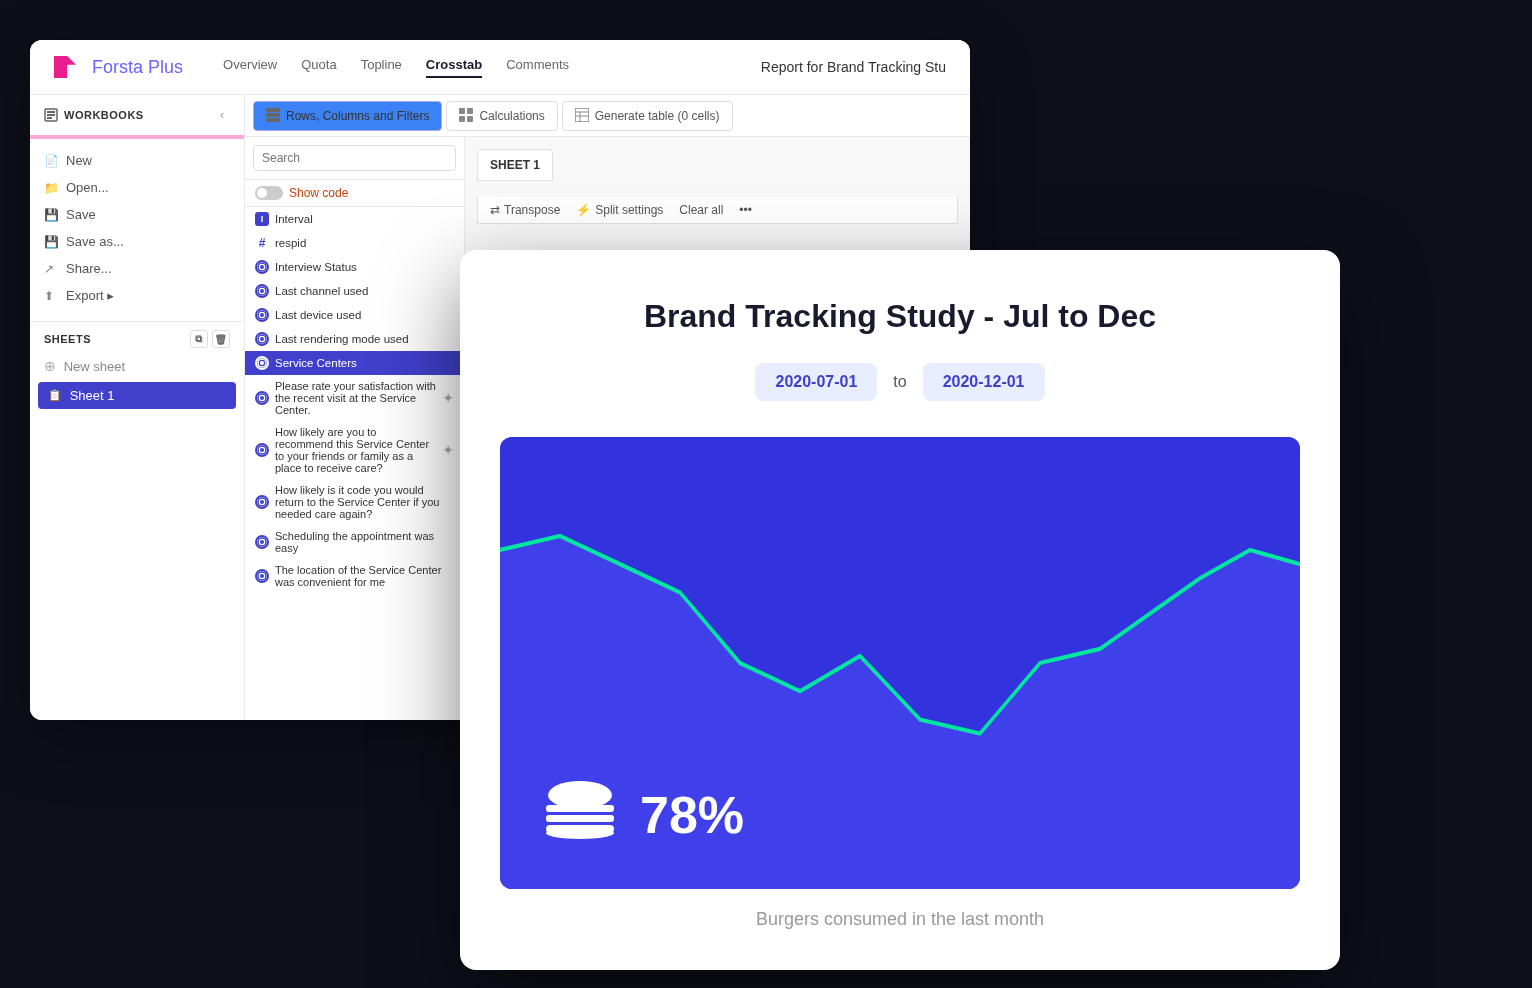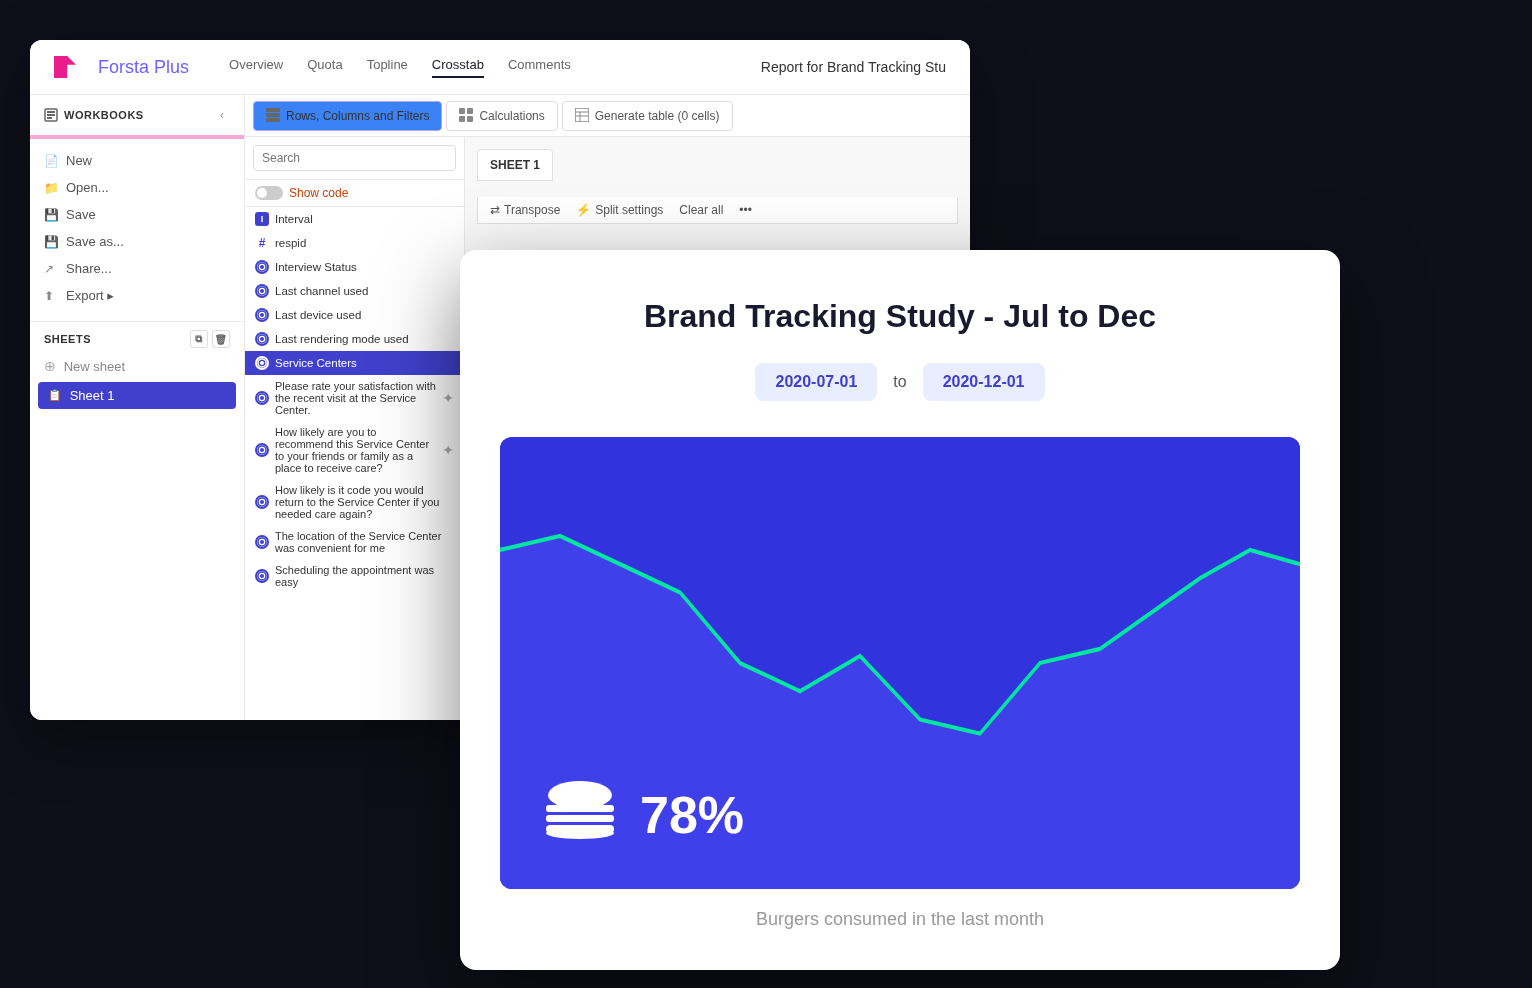--- a/index.html
+++ b/index.html
@@ -39,21 +39,21 @@
       border-bottom: 1px solid #e8e8e8;
       display: flex;
       align-items: center;
       padding: 0 24px;
       gap: 8px;
     }
 
     .logo-area {
       display: flex;
       align-items: center;
-      gap: 22px;
+      gap: 16px;
       margin-right: 32px;
     }
 
     .logo-icon {
       width: 22px;
       height: 22px;
       background: #e91e8c;
       clip-path: polygon(0 0, 60% 0, 100% 40%, 60% 40%, 60% 100%, 0 100%);
     }
 
@@ -76,21 +76,21 @@
 
     .nav-item {
       font-size: 13px;
       color: #666;
       cursor: pointer;
       padding-bottom: 4px;
     }
 
     .nav-item.active {
       color: #1a1a2e;
-      font-weight: 400;
+      font-weight: 700;
       border-bottom: 2px solid #1a1a2e;
     }
 
     .report-title {
       font-size: 14px;
       color: #333;
       margin-left: auto;
     }
 
     
@@ -713,31 +713,31 @@
               <span style="flex:1;font-size:11px">How likely is it code you would return to the Service Center if you needed care again?</span>
             </div>
 
             <div class="var-item">
               <div class="var-item-icon">
                 <svg width="10" height="10" viewBox="0 0 10 10">
                     <circle cx="5" cy="5" r="4" stroke="#4040cc" stroke-width="1.5" fill="none"></circle>
                     <circle cx="5" cy="5" r="2" fill="#4040cc"></circle>
                   </svg>
               </div>
-              <span style="flex:1;font-size:11px">The location of the Service Center was convenient for me</span>
+              <span style="flex:1;font-size:11px">Scheduling the appointment was easy</span>
             </div>
 
             <div class="var-item">
               <div class="var-item-icon">
                 <svg width="10" height="10" viewBox="0 0 10 10">
                     <circle cx="5" cy="5" r="4" stroke="#4040cc" stroke-width="1.5" fill="none"></circle>
                     <circle cx="5" cy="5" r="2" fill="#4040cc"></circle>
                   </svg>
               </div>
-              <span style="flex:1;font-size:11px">Scheduling the appointment was easy</span>
+              <span style="flex:1;font-size:11px">The location of the Service Center was convenient for me</span>
             </div>
 
           </div>
         </div>
 
         <div style="flex:1;padding:12px;display:flex;flex-direction:column;gap:8px">
           <div style="display:flex;align-items:center;gap:8px">
             <div class="sheet-label">SHEET 1</div>
           </div>
           <div class="sheet-toolbar">

